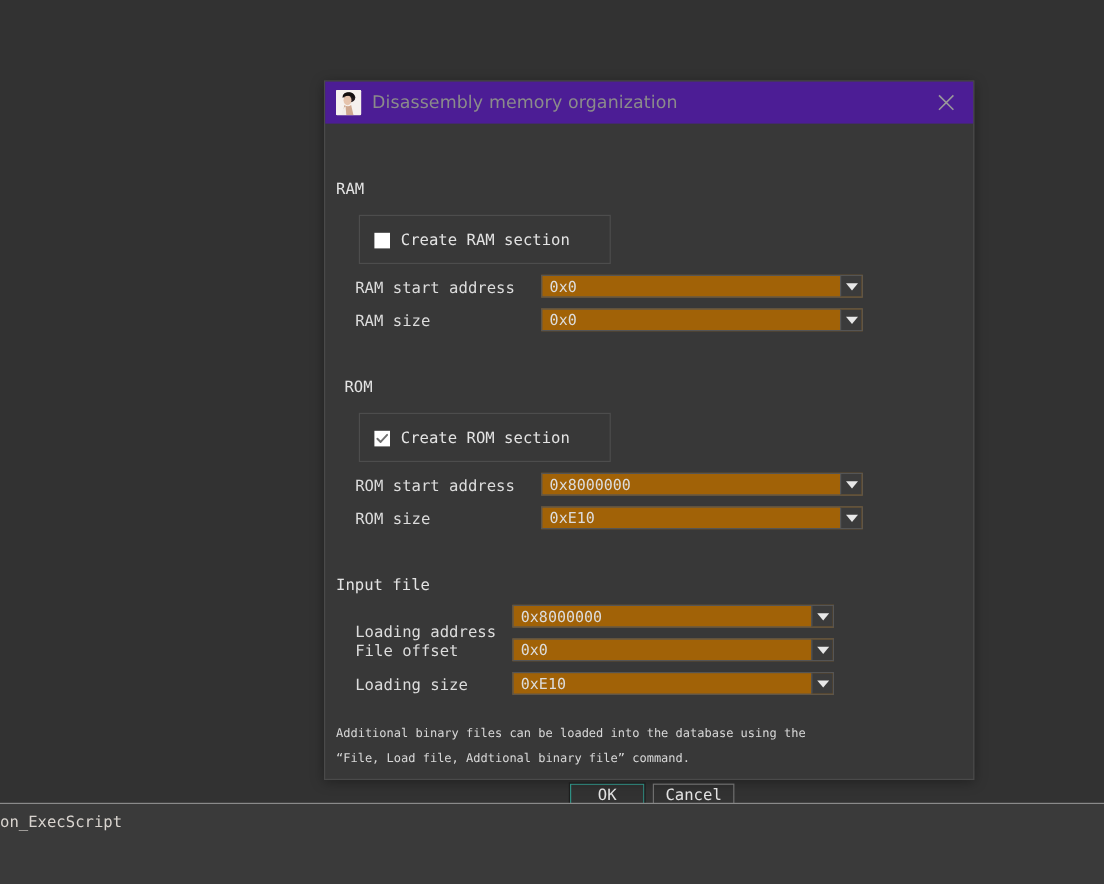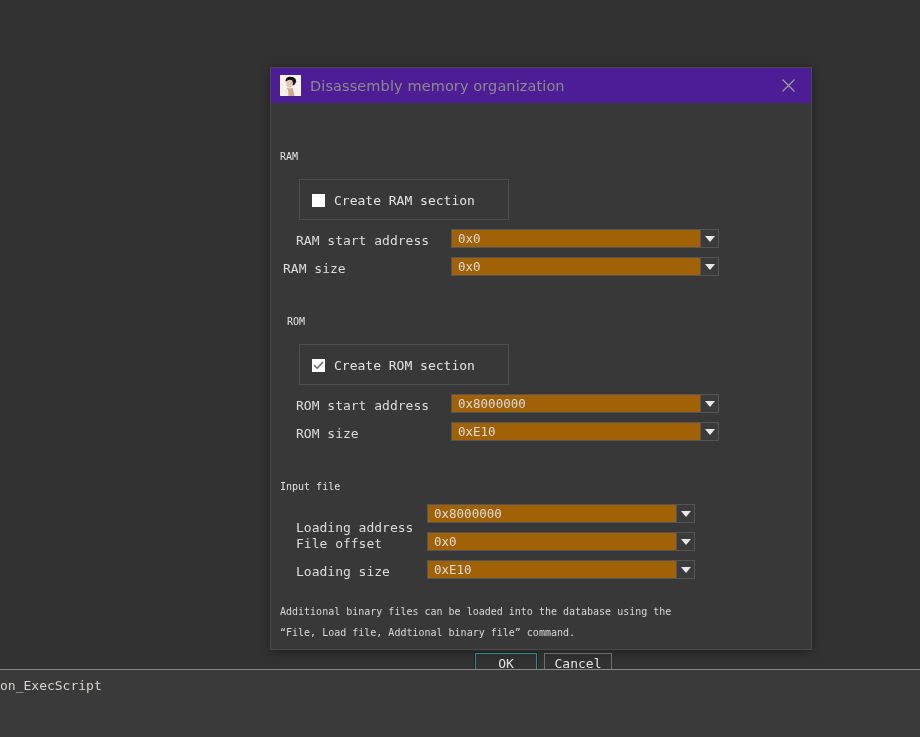--- a/index.html
+++ b/index.html
@@ -73,21 +73,21 @@
   .dlg-body {
     position: relative;
     height: calc(100% - 35px);
     color: #e0e0e0;
     font-size: 13px;
   }
 
   .section-label {
     position: absolute;
     font-family: "DejaVu Sans Mono", "Liberation Mono", monospace;
-    font-size: 10px;
+    font-size: 13px;
     color: #e3e3e3;
     letter-spacing: 0px;
     white-space: nowrap;
   }
 
   .groupbox {
     position: absolute;
     border: 1px solid #4d4d4d;
     box-sizing: border-box;
     background: transparent;
@@ -261,21 +261,21 @@
     </div>
 
     <div class="field-label" style="left:25px; top:130px;">RAM start address</div>
     <div class="combo" style="left:180px; top:126px; width:268px;">
       <span class="combo-value">0x0</span>
       <span class="combo-arrow">
           <i></i>
         </span>
     </div>
 
-    <div class="field-label" style="left:12px; top:158px;">RAM size</div>
+    <div class="field-label" style="left:25px; top:158px;">RAM size</div>
     <div class="combo" style="left:180px; top:154px; width:268px;">
       <span class="combo-value">0x0</span>
       <span class="combo-arrow">
           <i></i>
         </span>
     </div>
 
     <div class="section-label" style="left:16px; top:213px;">ROM</div>
 
     <div class="groupbox" style="left:28px; top:241px; width:210px; height:41px;"></div>

